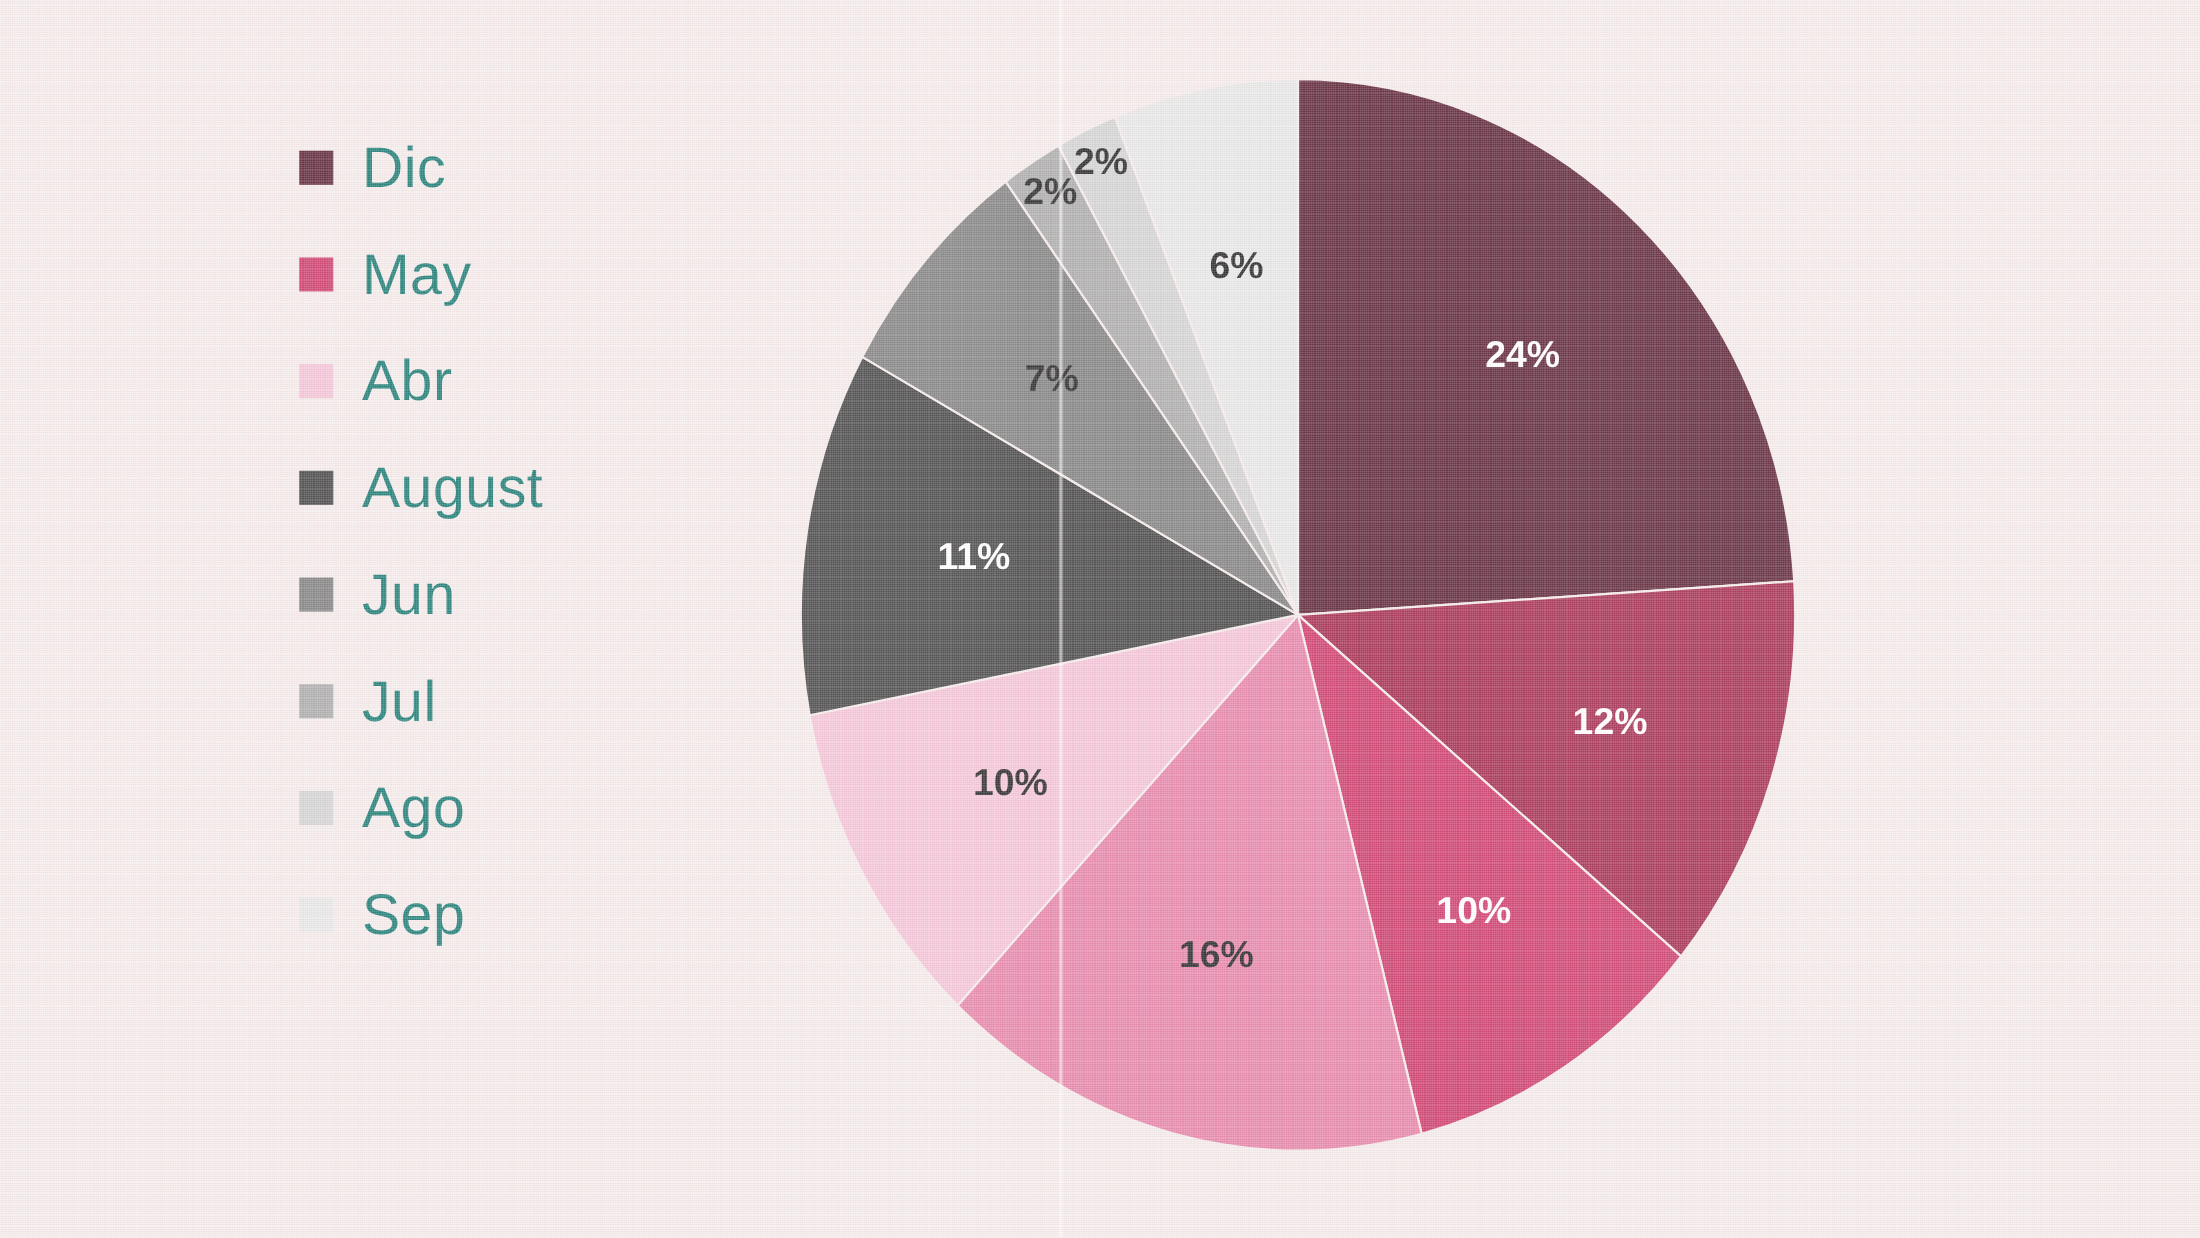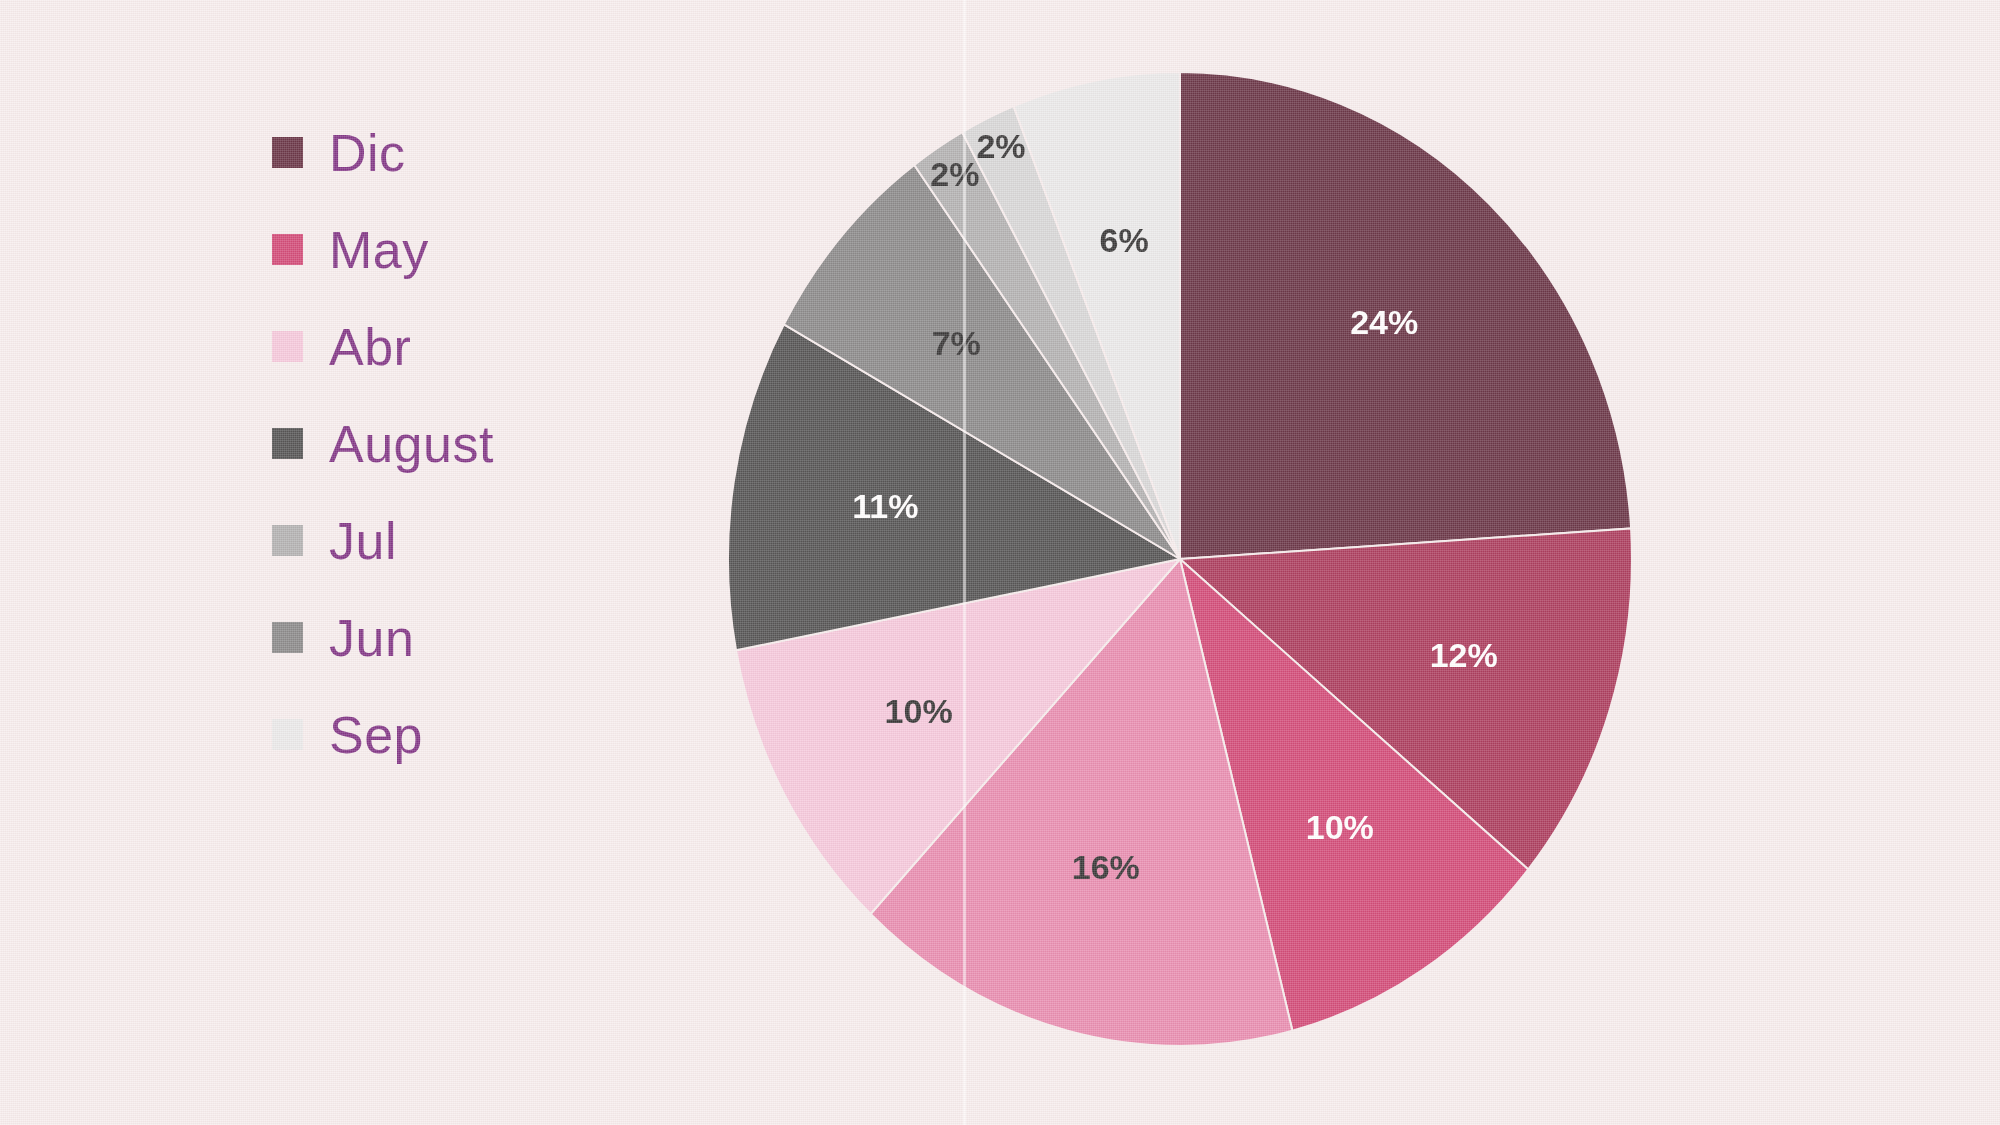--- a/index.html
+++ b/index.html
@@ -58,21 +58,21 @@
   }
   .legend-swatch {
     width: 31px;
     height: 31px;
     flex: 0 0 auto;
   }
   .legend-label {
     margin-left: 26px;
     font-size: 52px;
     line-height: 1;
-    color: #701a75;
+    color: #0f766e;
     letter-spacing: 0.5px;
     white-space: nowrap;
   }
 
   
   #pie-wrap {
     position: absolute;
     left: 728px;
     top: 72px;
     width: 905px;
@@ -106,26 +106,30 @@
     </div>
     <div class="legend-item">
       <span class="legend-swatch" style="background: rgb(244, 194, 215);"></span>
       <span class="legend-label">Abr</span>
     </div>
     <div class="legend-item">
       <span class="legend-swatch" style="background: rgb(61, 61, 61);"></span>
       <span class="legend-label">August</span>
     </div>
     <div class="legend-item">
+      <span class="legend-swatch" style="background: rgb(123, 123, 123);"></span>
+      <span class="legend-label">Jun</span>
+    </div>
+    <div class="legend-item">
       <span class="legend-swatch" style="background: rgb(168, 168, 168);"></span>
       <span class="legend-label">Jul</span>
     </div>
     <div class="legend-item">
-      <span class="legend-swatch" style="background: rgb(123, 123, 123);"></span>
-      <span class="legend-label">Jun</span>
+      <span class="legend-swatch" style="background: rgb(210, 210, 210);"></span>
+      <span class="legend-label">Ago</span>
     </div>
     <div class="legend-item">
       <span class="legend-swatch" style="background: rgb(231, 231, 231);"></span>
       <span class="legend-label">Sep</span>
     </div>
   </div>
 
   <div id="pie-wrap">
     <svg id="pie-svg" viewBox="0 0 905 975" preserveAspectRatio="none">
       <g id="pie-slices">

